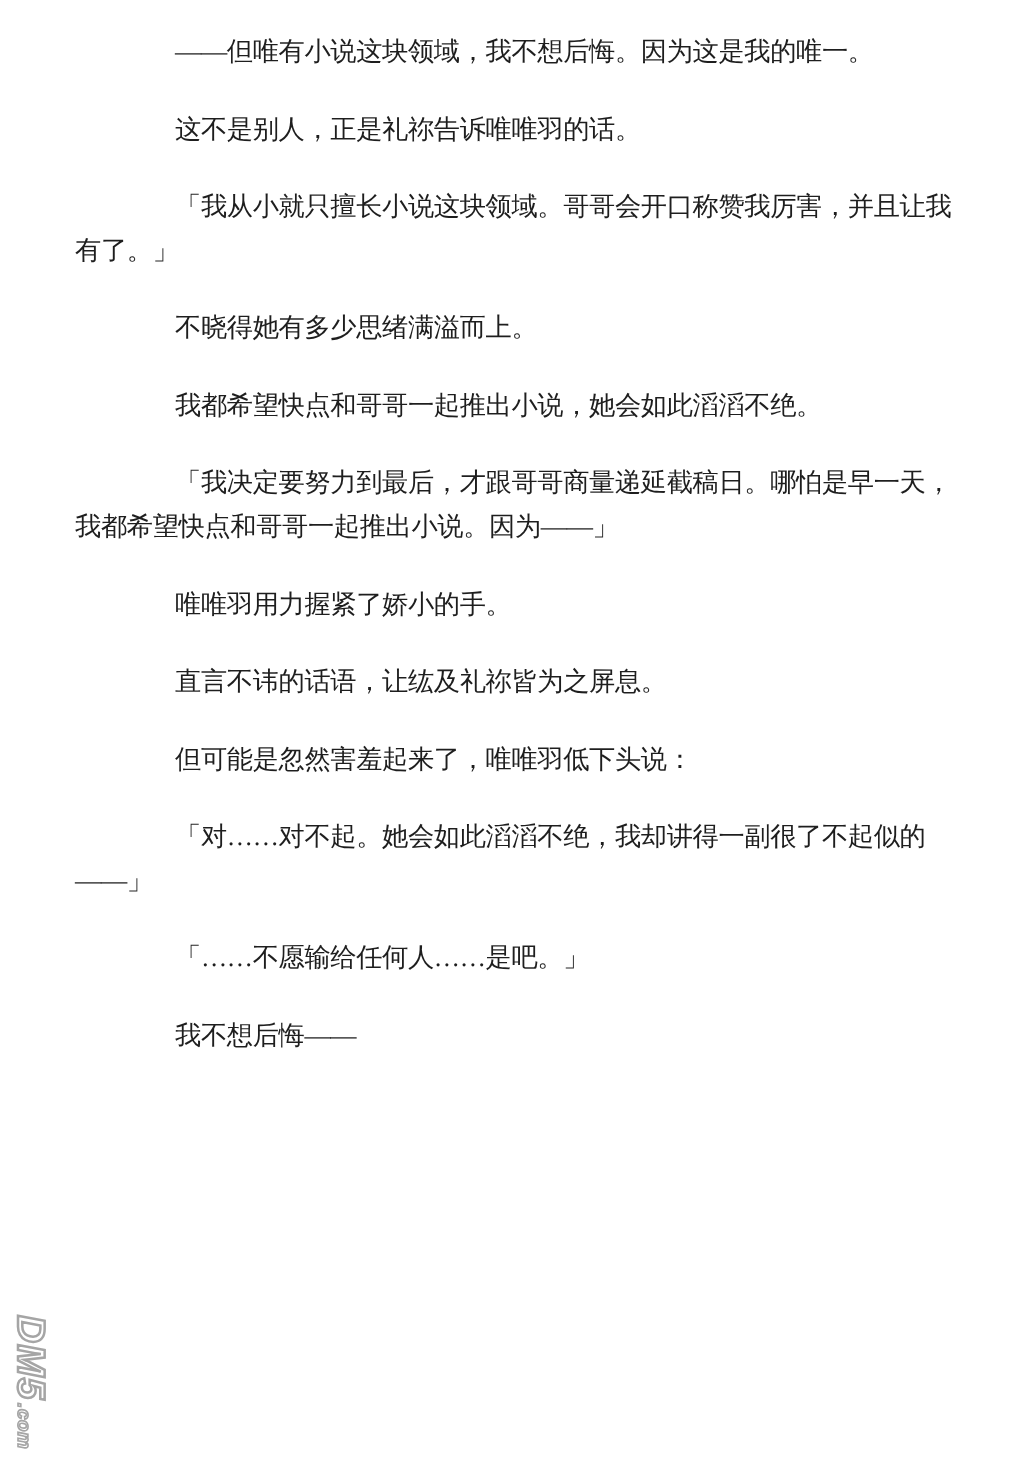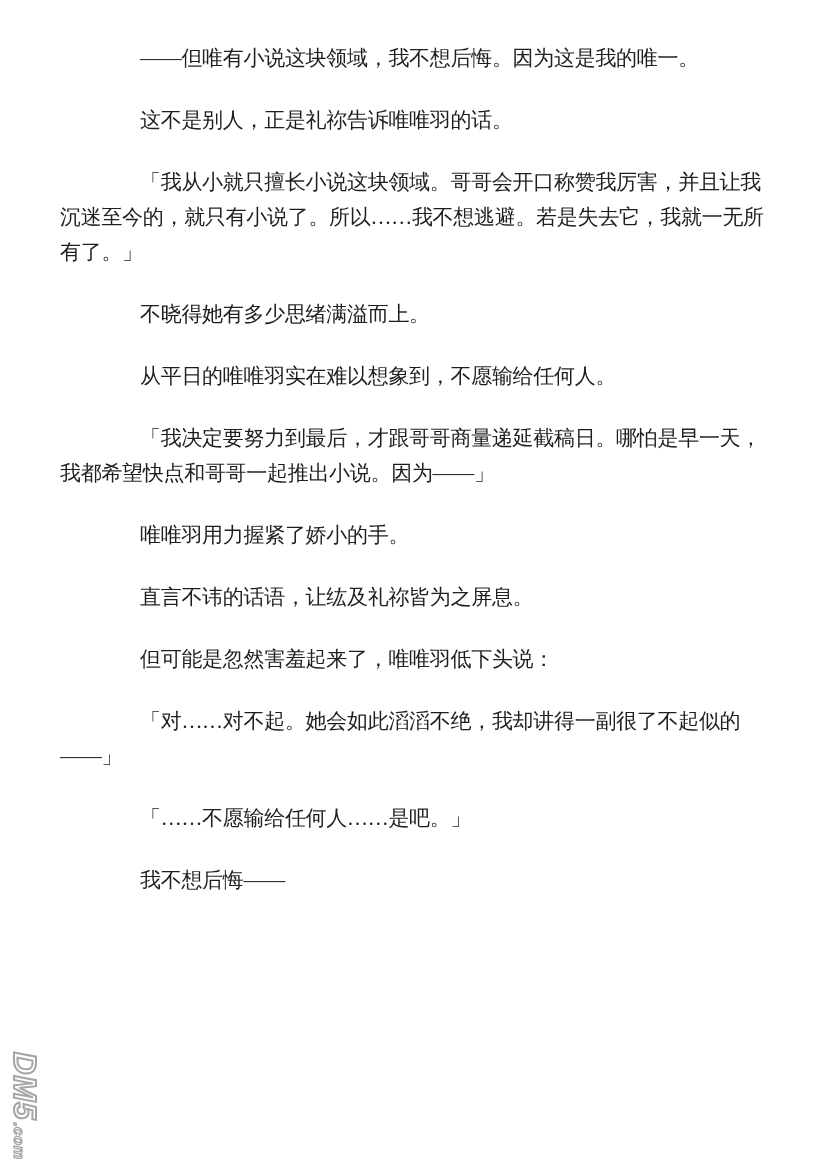--- a/index.html
+++ b/index.html
@@ -15,21 +15,21 @@
     font-family: "Liberation Serif", "DejaVu Serif", serif;
   }
   .page {
     position: absolute;
     inset: 0;
     background: #ffffff;
   }
   .text-block {
     position: absolute;
     left: 60px;
-    top: 41px;
+    top: 24px;
     width: 712px;
   }
   .paragraph {
     margin: 0 0 27px 0;
   }
   .line {
     font-size: 21px;
     line-height: 35px;
     color: #1e1e1e;
     letter-spacing: -0.3px;
@@ -75,28 +75,27 @@
 <div class="page">
   <div class="text-block">
       <div class="paragraph">
         <div class="line first">——但唯有小说这块领域，我不想后悔。因为这是我的唯一。</div>
       </div>
       <div class="paragraph">
         <div class="line first">这不是别人，正是礼祢告诉唯唯羽的话。</div>
       </div>
       <div class="paragraph">
         <div class="line first">「我从小就只擅长小说这块领域。哥哥会开口称赞我厉害，并且让我</div>
-        <div class="line">沉迷至今的，就只有小说了。所以……我不想逃避。若是失去它，我就一无所</div>
         <div class="line">有了。」</div>
       </div>
       <div class="paragraph">
         <div class="line first">不晓得她有多少思绪满溢而上。</div>
       </div>
       <div class="paragraph">
-        <div class="line first">从平日的唯唯羽实在难以想象到，不愿输给任何人。</div>
+        <div class="line first">我都希望快点和哥哥一起推出小说，她会如此滔滔不绝。</div>
       </div>
       <div class="paragraph">
         <div class="line first">「我决定要努力到最后，才跟哥哥商量递延截稿日。哪怕是早一天，</div>
         <div class="line">我都希望快点和哥哥一起推出小说。因为——」</div>
       </div>
       <div class="paragraph">
         <div class="line first">唯唯羽用力握紧了娇小的手。</div>
       </div>
       <div class="paragraph">
         <div class="line first">直言不讳的话语，让纮及礼祢皆为之屏息。</div>

